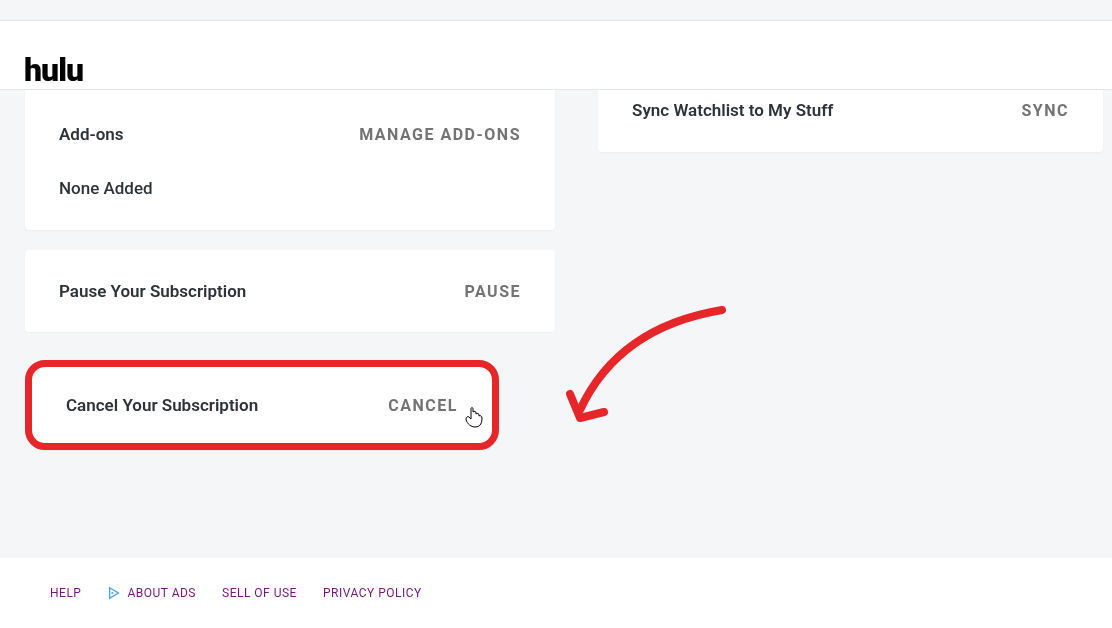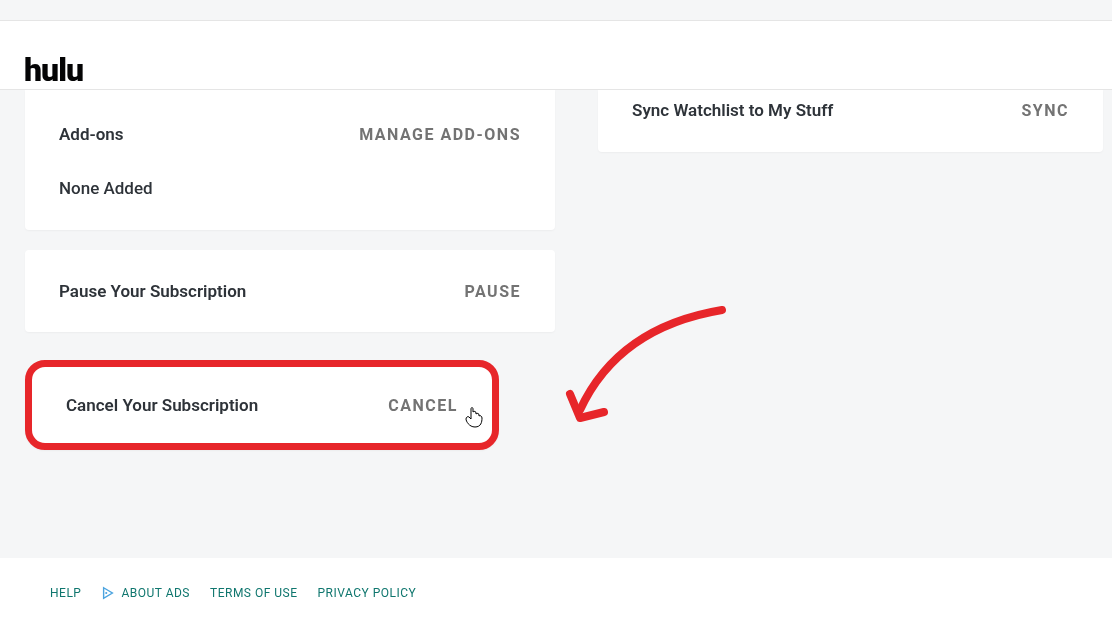--- a/index.html
+++ b/index.html
@@ -119,24 +119,24 @@
   .footer {
     position: absolute;
     left: 0;
     right: 0;
     bottom: 0;
     height: 70px;
     background: #fff;
     display: flex;
     align-items: center;
     padding: 0 50px;
-    gap: 20px;
+    gap: 26px;
     font-size: 12px;
     letter-spacing: 0.5px;
-    color: #0f766e;
+    color: #701a75;
   }
   .footer-link { cursor: pointer; }
   .ads-wrap { display: flex; align-items: center; gap: 6px; }
   .ads-icon { width: 14px; height: 14px; }
 </style>
 </head>
 <body>
 
 <header class="header">
   <span class="logo">hulu</span>
@@ -182,15 +182,15 @@
 
 <footer class="footer">
   <span class="footer-link">HELP</span>
   <span class="ads-wrap footer-link">
     <svg class="ads-icon" viewBox="0 0 16 16">
       <path d="M3 2 L13 8 L3 14 Z" fill="none" stroke="#4aa3df" stroke-width="1.6"></path>
       <circle cx="6" cy="8" r="1.2" fill="#4aa3df"></circle>
     </svg>
     <span>ABOUT ADS</span>
   </span>
-  <span class="footer-link">TERMS OF USE</span>
+  <span class="footer-link">SELL OF USE</span>
   <span class="footer-link">PRIVACY POLICY</span>
 </footer>
 
 </body></html>

